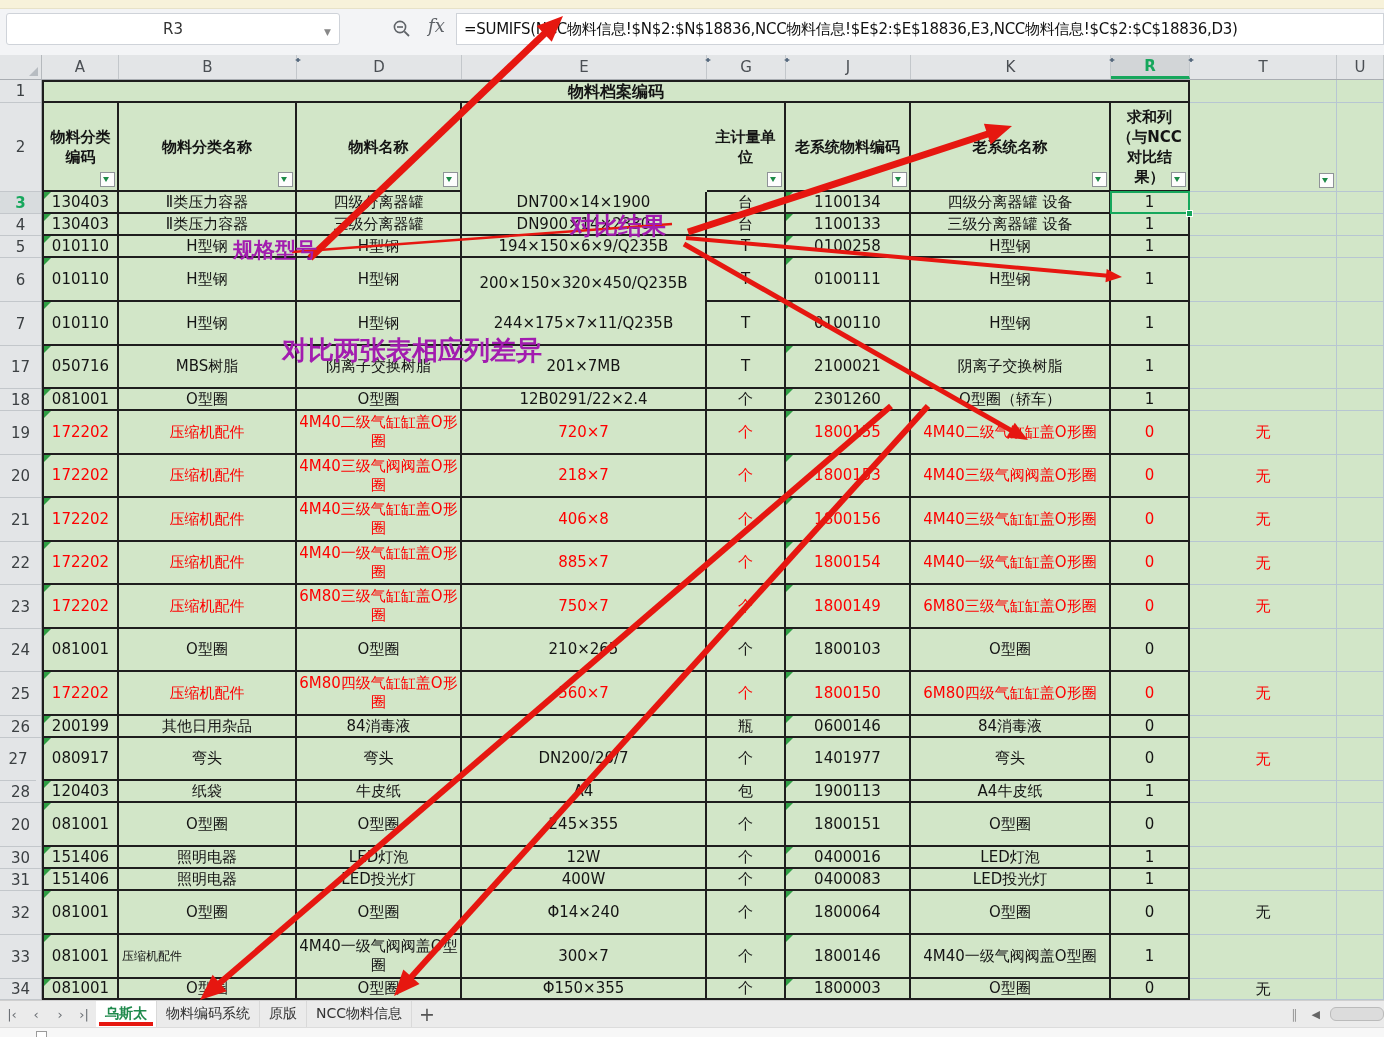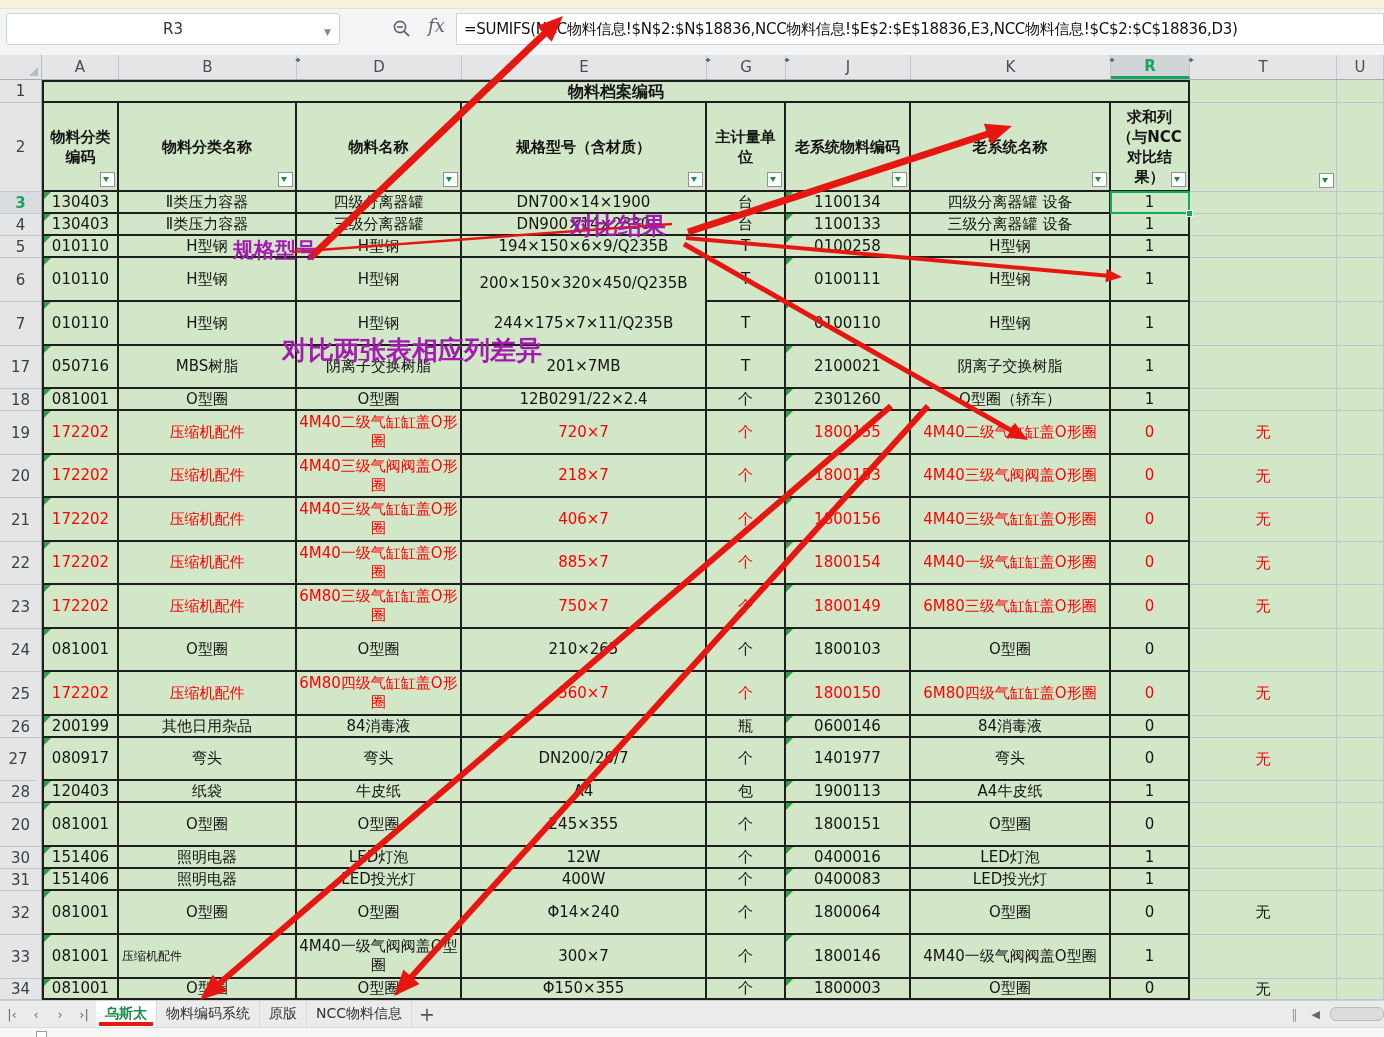--- a/index.html
+++ b/index.html
@@ -135,21 +135,20 @@
     <div class="abs row-h" style="left: 0px; top: 899px; width: 41px; height: 21px;">34</div>
   </div>
 
 <div class="abs" id="sheet">
     <div class="abs tcell title-cell bleft btop" style="left: 0px; top: 0px; width: 1148px; height: 23px;">物料档案编码</div>
     <div class="abs lcell" style="left: 1148px; top: 0px; width: 147px; height: 23px;"></div>
     <div class="abs lcell" style="left: 1295px; top: 0px; width: 47px; height: 23px;"></div>
     <div class="abs tcell hdr bleft" style="left: 0px; top: 23px; width: 77px; height: 89px;">物料分类编码<span class="filter-btn"></span></div>
     <div class="abs tcell hdr" style="left: 77px; top: 23px; width: 178px; height: 89px;">物料分类名称<span class="filter-btn"></span></div>
     <div class="abs tcell hdr" style="left: 255px; top: 23px; width: 165px; height: 89px;">物料名称<span class="filter-btn"></span></div>
-    <div class="abs tcell hdr" style="left: 420px; top: 23px; width: 245px; height: 89px;">规格型号（含材质）<span class="filter-btn"></span></div>
     <div class="abs tcell hdr" style="left: 665px; top: 23px; width: 79px; height: 89px;">主计量单位<span class="filter-btn"></span></div>
     <div class="abs tcell hdr" style="left: 744px; top: 23px; width: 125px; height: 89px;">老系统物料编码<span class="filter-btn"></span></div>
     <div class="abs tcell hdr" style="left: 869px; top: 23px; width: 200px; height: 89px;">老系统名称<span class="filter-btn"></span></div>
     <div class="abs tcell hdr" style="left: 1069px; top: 23px; width: 79px; height: 89px;">求和列（与NCC对比结果）<span class="filter-btn"></span></div>
     <div class="abs lcell" style="left: 1148px; top: 23px; width: 147px; height: 89px;">
       <span class="filter-btn"></span>
     </div>
     <div class="abs lcell" style="left: 1295px; top: 23px; width: 47px; height: 89px;"></div>
     <div class="abs tcell bleft" style="left: 0px; top: 112px; width: 77px; height: 22px;">130403<span class="dogear"></span></div>
     <div class="abs tcell" style="left: 77px; top: 112px; width: 178px; height: 22px;">Ⅱ类压力容器</div>
@@ -239,21 +238,21 @@
     <div class="abs tcell redtx" style="left: 420px; top: 375px; width: 245px; height: 43px;">218×7</div>
     <div class="abs tcell redtx" style="left: 665px; top: 375px; width: 79px; height: 43px;">个</div>
     <div class="abs tcell redtx" style="left: 744px; top: 375px; width: 125px; height: 43px;">1800153<span class="dogear"></span></div>
     <div class="abs tcell redtx" style="left: 869px; top: 375px; width: 200px; height: 43px;">4M40三级气阀阀盖O形圈</div>
     <div class="abs tcell redtx" style="left: 1069px; top: 375px; width: 79px; height: 43px;">0</div>
     <div class="abs lcell redtx" style="left: 1148px; top: 375px; width: 147px; height: 43px;">无</div>
     <div class="abs lcell" style="left: 1295px; top: 375px; width: 47px; height: 43px;"></div>
     <div class="abs tcell bleft redtx" style="left: 0px; top: 418px; width: 77px; height: 44px;">172202<span class="dogear"></span></div>
     <div class="abs tcell redtx" style="left: 77px; top: 418px; width: 178px; height: 44px;">压缩机配件</div>
     <div class="abs tcell redtx" style="left: 255px; top: 418px; width: 165px; height: 44px;">4M40三级气缸缸盖O形圈</div>
-    <div class="abs tcell redtx" style="left: 420px; top: 418px; width: 245px; height: 44px;">406×7</div>
+    <div class="abs tcell redtx" style="left: 420px; top: 418px; width: 245px; height: 44px;">406×8</div>
     <div class="abs tcell redtx" style="left: 665px; top: 418px; width: 79px; height: 44px;">个</div>
     <div class="abs tcell redtx" style="left: 744px; top: 418px; width: 125px; height: 44px;">1800156<span class="dogear"></span></div>
     <div class="abs tcell redtx" style="left: 869px; top: 418px; width: 200px; height: 44px;">4M40三级气缸缸盖O形圈</div>
     <div class="abs tcell redtx" style="left: 1069px; top: 418px; width: 79px; height: 44px;">0</div>
     <div class="abs lcell redtx" style="left: 1148px; top: 418px; width: 147px; height: 44px;">无</div>
     <div class="abs lcell" style="left: 1295px; top: 418px; width: 47px; height: 44px;"></div>
     <div class="abs tcell bleft redtx" style="left: 0px; top: 462px; width: 77px; height: 43px;">172202<span class="dogear"></span></div>
     <div class="abs tcell redtx" style="left: 77px; top: 462px; width: 178px; height: 43px;">压缩机配件</div>
     <div class="abs tcell redtx" style="left: 255px; top: 462px; width: 165px; height: 43px;">4M40一级气缸缸盖O形圈</div>
     <div class="abs tcell redtx" style="left: 420px; top: 462px; width: 245px; height: 43px;">885×7</div>

